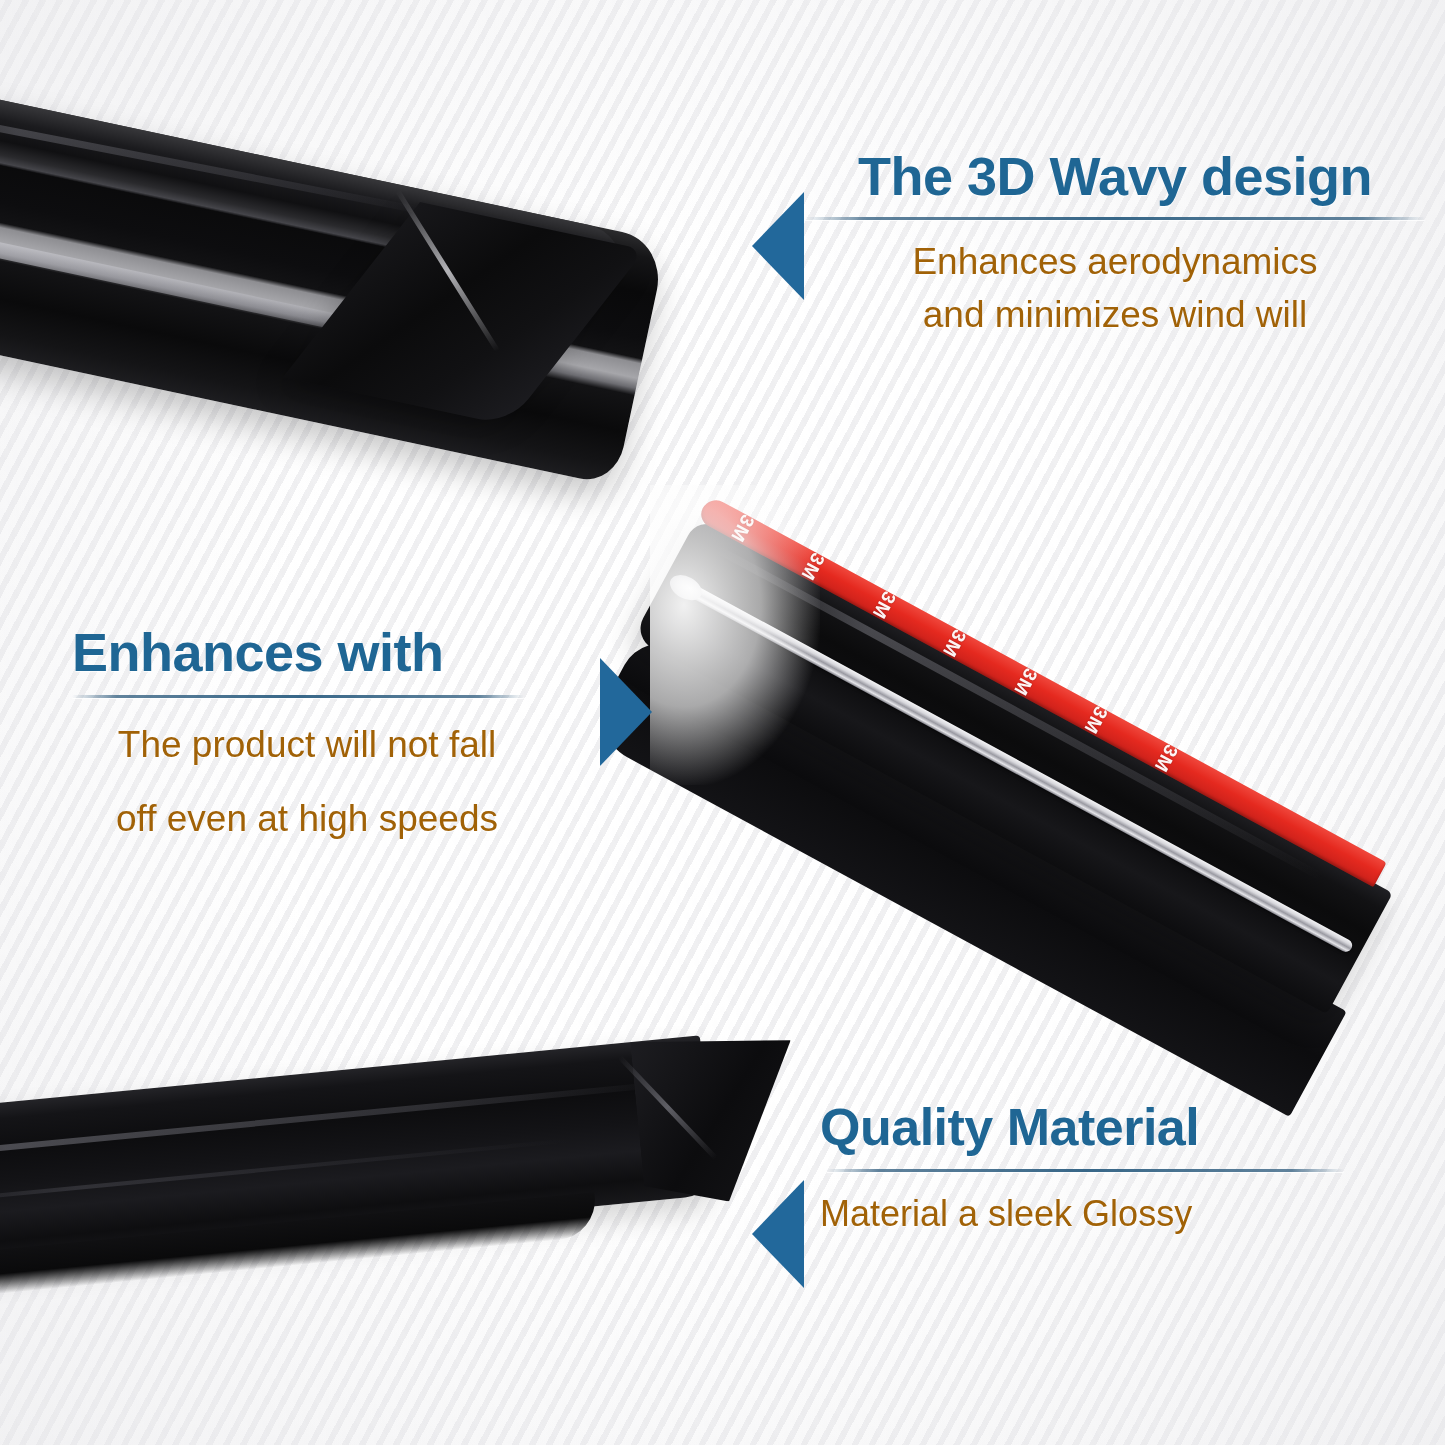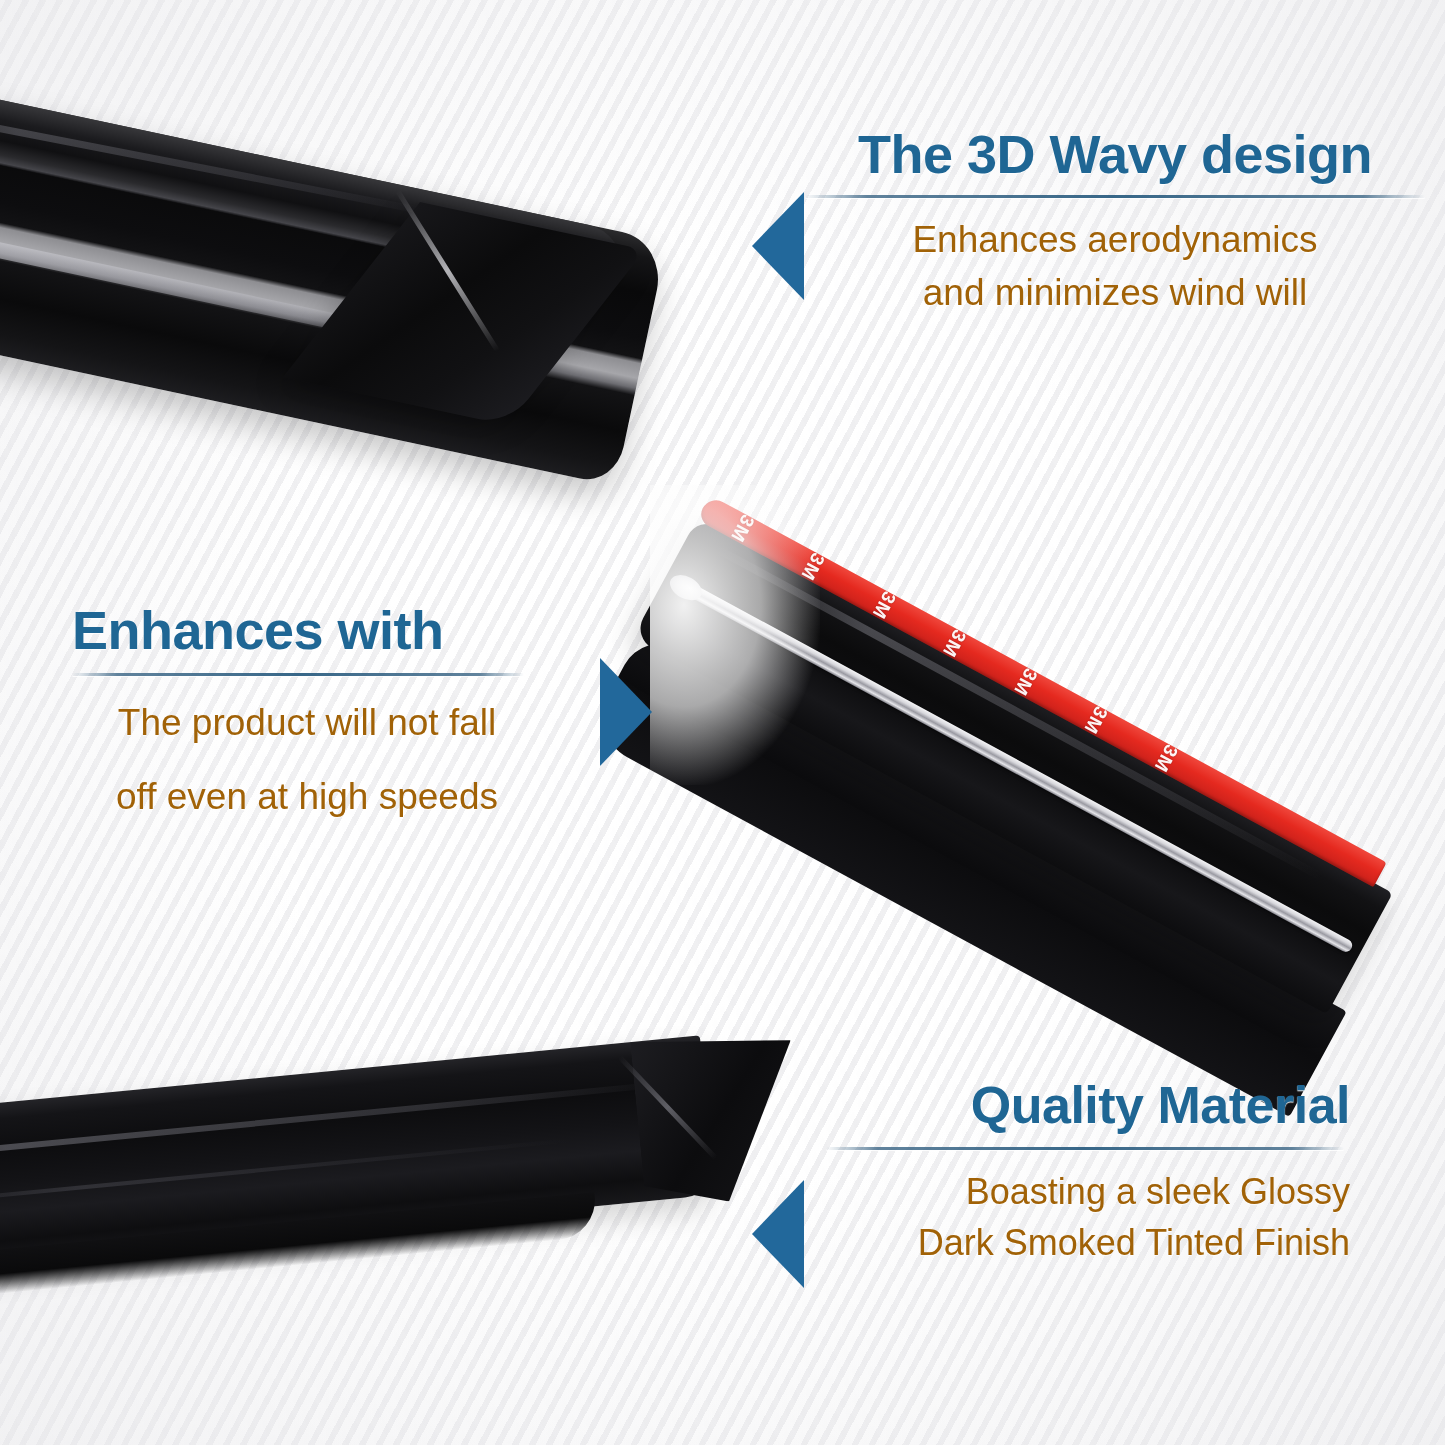--- a/index.html
+++ b/index.html
@@ -51,20 +51,21 @@
   
   .text-block { position: absolute; z-index: 8; }
 
   .headline {
     color: #1f6694;
     font-weight: bold;
     letter-spacing: -0.5px;
     line-height: 1.06;
     text-shadow: 0 1px 1px rgba(255,255,255,0.9);
     white-space: nowrap;
+    margin-top: 22px;
   }
   .divider {
     height: 3px;
     background: linear-gradient(to right,
       rgba(120,150,170,0) 0%,
       rgba(70,110,140,0.85) 10%,
       rgba(45,95,130,0.95) 50%,
       rgba(70,110,140,0.85) 90%,
       rgba(120,150,170,0) 100%);
     border-radius: 2px;
@@ -82,21 +83,21 @@
   #block-wavy .divider { margin: 12px 10px 16px 10px; }
   #block-wavy .subtext { font-size: 37px; }
 
   
   #block-tape { top: 602px; left: 72px; width: 470px; text-align: left; }
   #block-tape .headline { font-size: 54px; }
   #block-tape .divider { margin: 14px 0 16px 0; width: 452px; }
   #block-tape .subtext { font-size: 37px; text-align: center; margin-top: 21px; }
 
   
-  #block-quality { top: 1078px; left: 820px; width: 530px; text-align: right; }
+  #block-quality { top: 1078px; left: 820px; width: 530px; text-align: left; }
   #block-quality .headline { font-size: 52px; }
   #block-quality .divider { margin: 14px 6px 16px 6px; }
   #block-quality .subtext { font-size: 36px; }
 
   
   .arrow { position: absolute; z-index: 9; width: 0; height: 0; }
   .arrow-left {
     border-top: 54px solid transparent;
     border-bottom: 54px solid transparent;
     border-right: 52px solid #22689b;
@@ -474,17 +475,16 @@
   <div class="text-block" id="block-tape">
     <div class="headline">Enhances with</div>
     <div class="divider"></div>
     <div class="subtext">The product will not fall</div>
     <div class="subtext">off even at high speeds</div>
   </div>
 
   <div class="text-block" id="block-quality">
     <div class="headline">Quality Material</div>
     <div class="divider"></div>
-    <div class="subtext">Boasting a sleek Glossy</div>
-    <div class="subtext">Dark Smoked Tinted Finish</div>
+    <div class="subtext">Material a sleek Glossy</div>
   </div>
 
 </div>
 
 </body></html>

